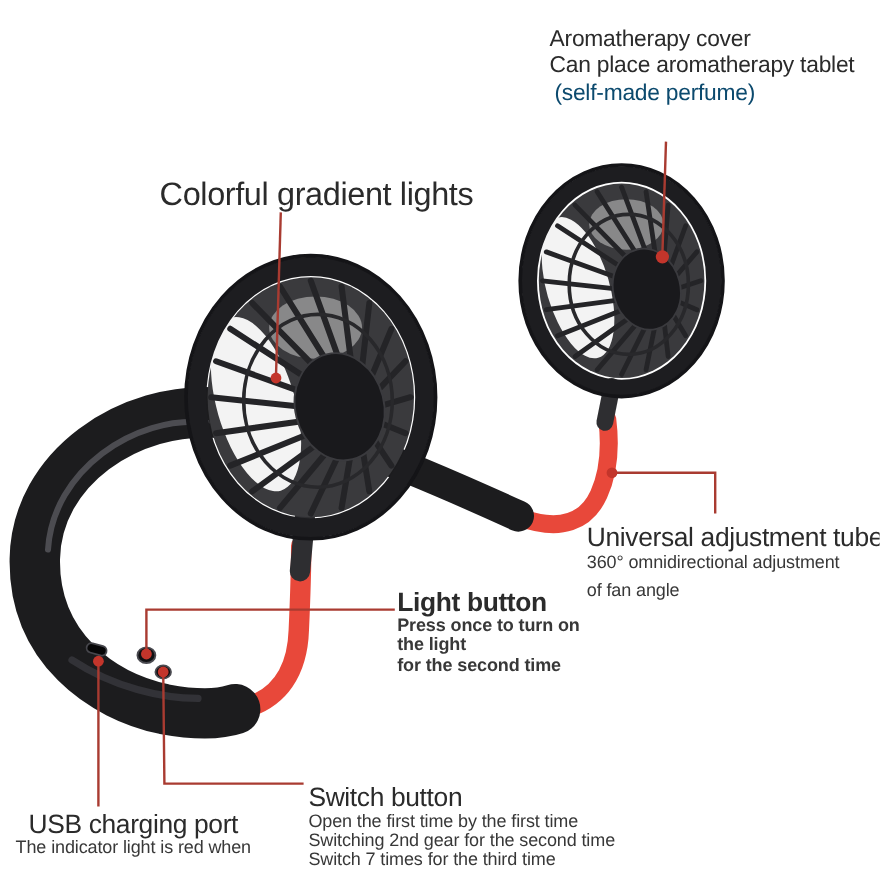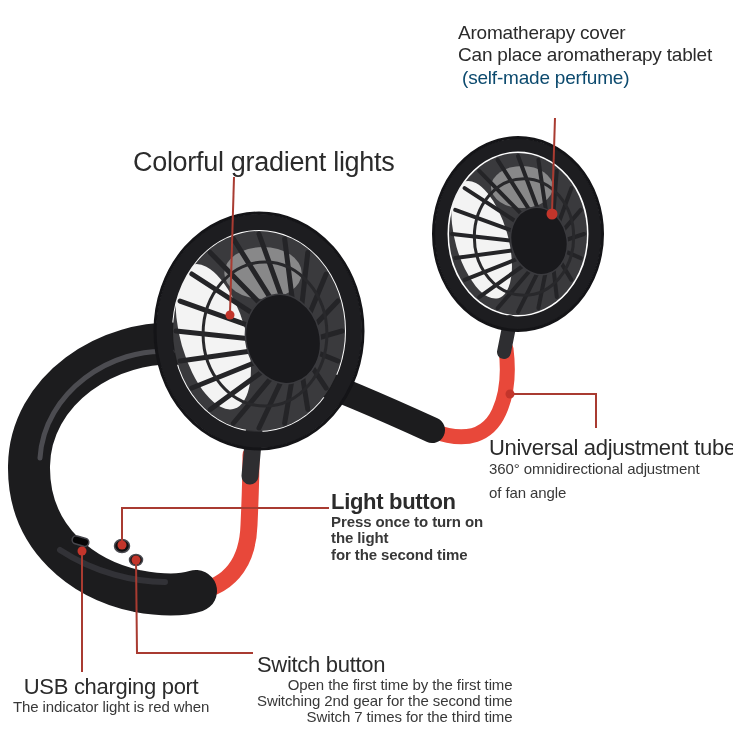--- a/index.html
+++ b/index.html
@@ -17,21 +17,21 @@
   .h1{font-size:22px;line-height:24px;letter-spacing:-0.3px;color:#2b2b2b;}
   .sub{font-size:15px;line-height:16.4px;letter-spacing:-0.1px;color:#383838;}
   .anno-aroma{left:458px;top:22px;}
   .anno-aroma .indent{padding-left:4px;}
   .anno-colorful{left:133px;top:147px;font-size:27px;letter-spacing:-0.3px;color:#2b2b2b;}
   .anno-universal{left:489px;top:436px;}
   .anno-universal .sub{line-height:17px;}
   .anno-universal .gap{margin-top:7px;}
   .anno-light{left:331px;top:490px;font-weight:bold;}
   .anno-switch{left:257px;top:638px;margin-top:15px;}
-  .anno-switch .sub{line-height:15.8px;text-align:right;}
+  .anno-switch .sub{line-height:15.8px;}
   .anno-usb{left:13px;top:675px;text-align:center;}
 </style>
 </head>
 <body>
 
 <div class="stage">
 
   <svg class="photo" width="733" height="733" viewBox="0 0 733 733">
 
     <g>

